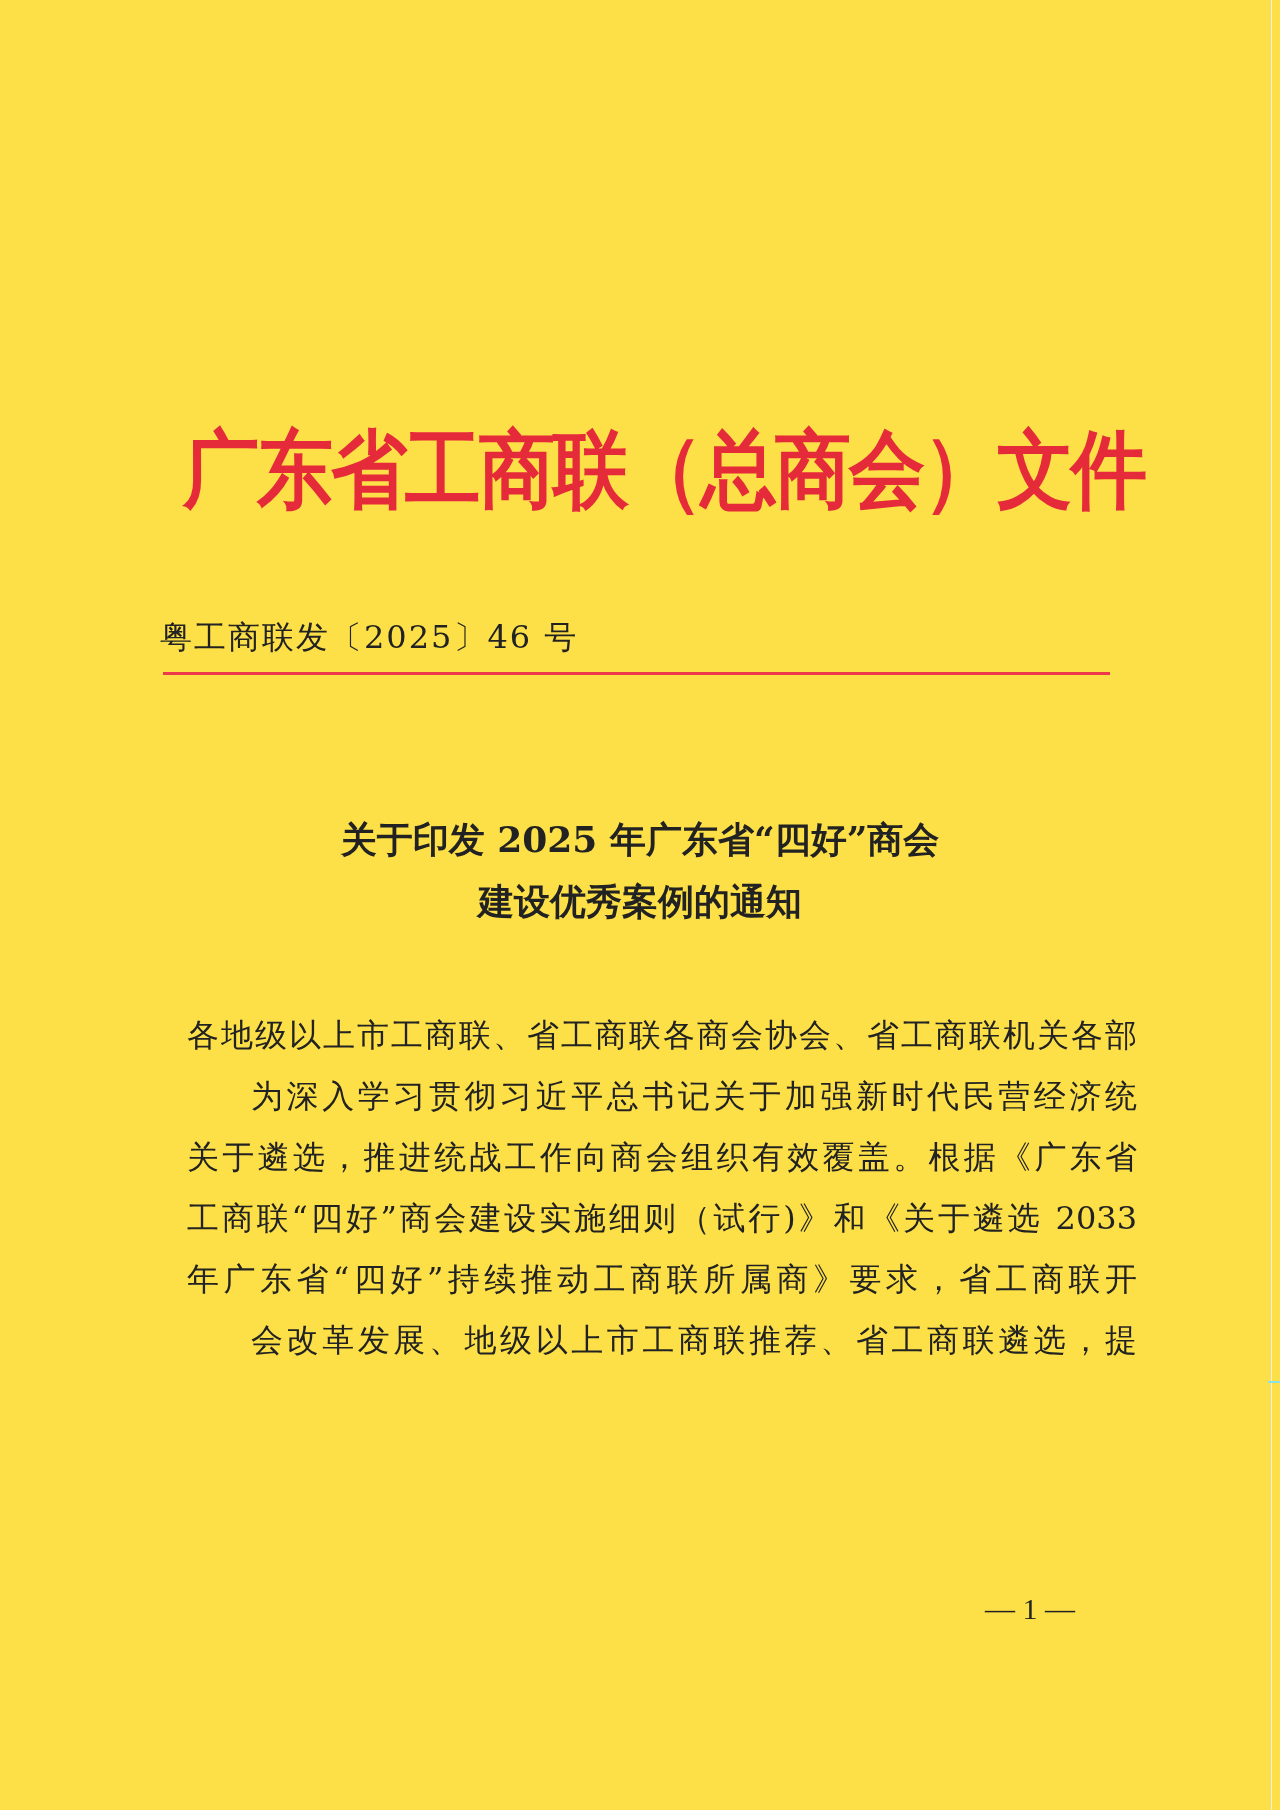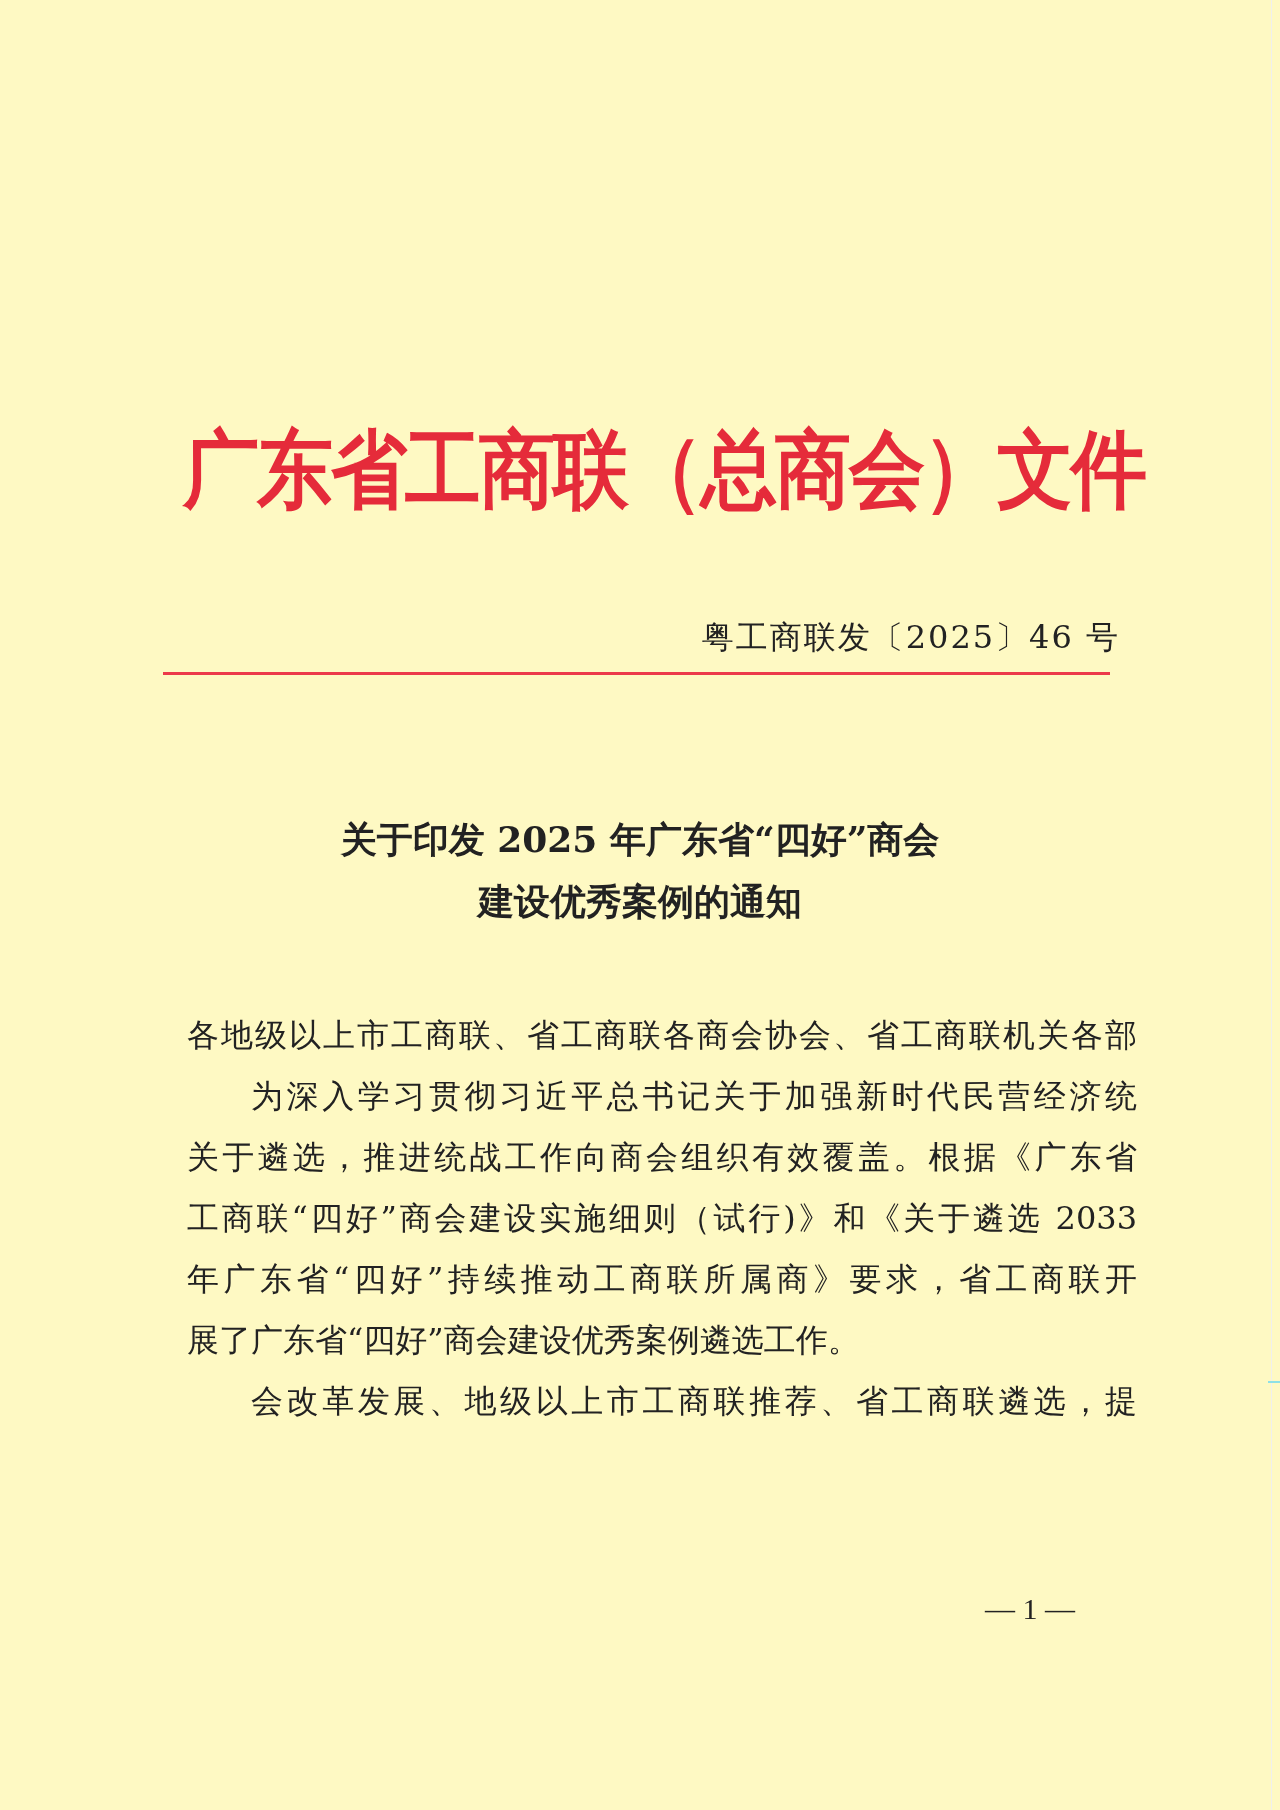--- a/index.html
+++ b/index.html
@@ -1,30 +1,30 @@
 <!DOCTYPE html>
 <html><head>
   <meta charset="utf-8">
   <style>
     html, body { margin: 0; padding: 0; background: #ffffff; }
     body { width: 1280px; height: 1810px; position: relative; overflow: hidden; }
-    .page { position: absolute; left: 0; top: 0; width: 1280px; height: 1810px; background: #fef9c3; }
+    .page { position: absolute; left: 0; top: 0; width: 1280px; height: 1810px; background: #fde047; }
     .edge-line { position: absolute; left: 1271px; top: 0; width: 1px; height: 1810px; background: #efefef; }
     .edge-mark { position: absolute; left: 1268px; top: 1381px; width: 12px; height: 2px; background: #8ee0e6; }
     .masthead {
       position: absolute; left: 183px; top: 420px; width: 920px; height: 100px;
       font-family: "DejaVu Serif", "Liberation Serif", serif;
       color: #e52b3a; font-size: 76px; font-weight: bold; line-height: 100px;
       text-align: center; letter-spacing: -2px; white-space: nowrap;
       transform: scaleY(1.12); transform-origin: center;
     }
     .docno {
       position: absolute; left: 160px; top: 612px; width: 960px; height: 50px;
       font-family: "DejaVu Serif", "Liberation Serif", serif;
-      font-size: 32px; color: #222; text-align: right; line-height: 50px; letter-spacing: 2px;
+      font-size: 32px; color: #222; text-align: left; line-height: 50px; letter-spacing: 2px;
     }
     .redline { position: absolute; left: 163px; top: 672px; width: 947px; height: 3px; background: #ec3a4a; }
     .title {
       position: absolute; left: 160px; top: 808px; width: 960px;
       font-family: "DejaVu Serif", "Liberation Serif", serif;
       font-size: 36px; font-weight: bold; color: #222; text-align: center; line-height: 62px;
     }
     .body {
       position: absolute; left: 163px; top: 1005px; width: 950px;
       font-family: "DejaVu Serif", "Liberation Serif", serif;
@@ -56,19 +56,18 @@
     <div>建设优秀案例的通知</div>
   </div>
 
   <div class="body">
     <div class="line">各地级以上市工商联、省工商联各商会协会、省工商联机关各部</div>
 
     <div class="line indent">为深入学习贯彻习近平总书记关于加强新时代民营经济统</div>
     <div class="line">关于遴选，推进统战工作向商会组织有效覆盖。根据《广东省</div>
     <div class="line">工商联“四好”商会建设实施细则（试行)》和《关于遴选 2033</div>
     <div class="line">年广东省“四好”持续推动工商联所属商》要求，省工商联开</div>
-    <div class="line last">展了广东省“四好”商会建设优秀案例遴选工作。</div>
 
     <div class="line indent">会改革发展、地级以上市工商联推荐、省工商联遴选，提</div>
   </div>
 
   <div class="pagenum">— 1 —</div>
 </div>
 
 </body></html>

